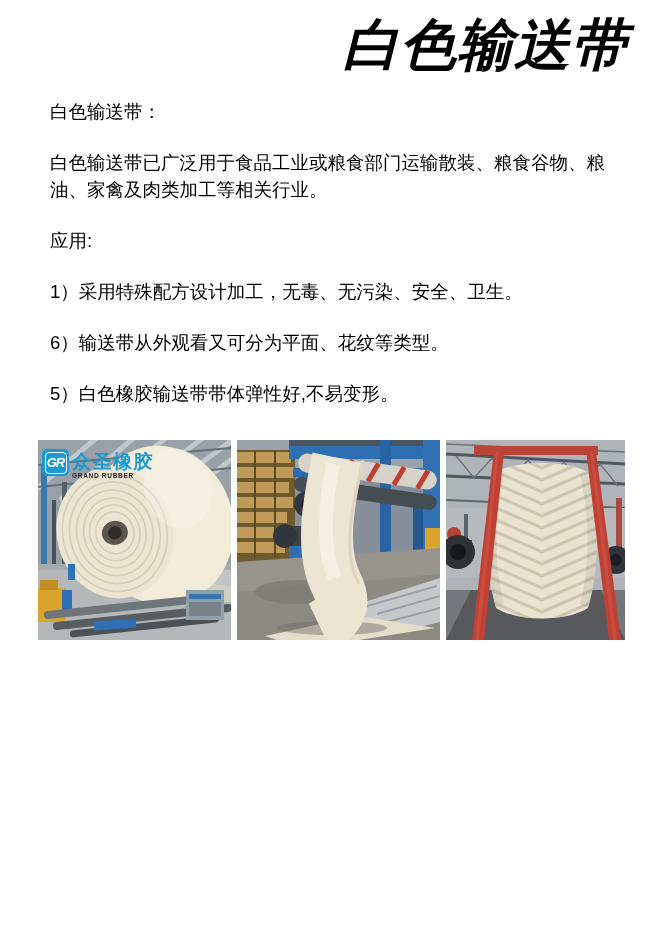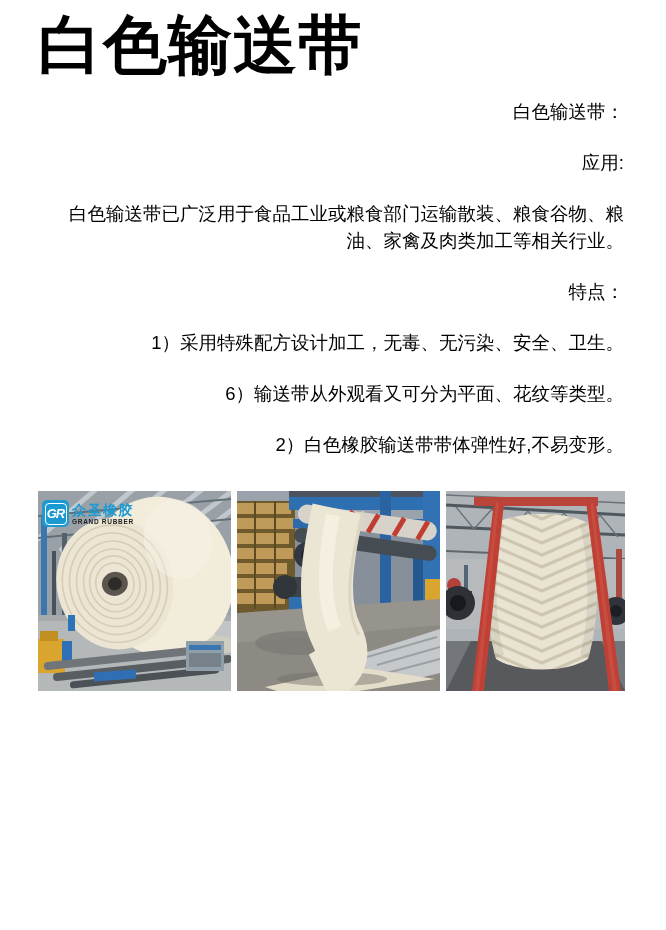--- a/index.html
+++ b/index.html
@@ -3,70 +3,68 @@
 <meta charset="utf-8">
 <style>
   html,body{margin:0;padding:0;}
   body{
     width:666px;height:930px;background:#ffffff;color:#000;
     font-family:"Liberation Sans","DejaVu Sans",sans-serif;
     overflow:hidden;
   }
   .page{padding:0 38px;}
   .title{
-    font-size:64px;font-weight:700;text-align:left;
-    margin:16px 0 0 0;line-height:58px;letter-spacing:1px;
+    font-size:56px;font-weight:700;text-align:right;
+    margin:16px 0 0 0;line-height:58px;letter-spacing:1px;font-style:italic;
   }
   .article{margin-top:20px;}
   .para{
-    font-size:18.5px;line-height:27px;margin:24px 4px;
+    font-size:18.5px;line-height:27px;margin:24px 12px;
     white-space:pre-line;
-    text-align:right;
   }
   .photos{display:flex;gap:6px;margin-top:33px;}
   .photo{margin:0;position:relative;height:200px;overflow:hidden;background:#9aa0a6;}
   .photo-1{width:193px;}
   .photo-2{width:203px;}
   .photo-3{width:179px;}
   .photo svg{display:block;width:100%;height:100%;}
   
   .logo{position:absolute;top:9px;left:4px;display:flex;gap:3px;align-items:flex-start;}
   .logo-mark{
     width:27px;height:27px;background:#1b9ad2;border-radius:5px;position:relative;
     display:flex;align-items:center;justify-content:center;flex:0 0 auto;
   }
   .logo-mark::after{content:"";position:absolute;inset:2.5px;border:1.6px solid #fff;border-radius:4px;}
   .logo-gr{color:#fff;font-weight:700;font-style:italic;font-size:13px;letter-spacing:-1px;position:relative;z-index:1;}
   .logo-text{display:flex;flex-direction:column;line-height:1;}
-  .logo-cn{font-size:14px;font-weight:700;color:#1b9ad2;letter-spacing:1.5px;margin-top:3px;}
+  .logo-cn{font-size:19px;font-weight:700;color:#1b9ad2;letter-spacing:1.5px;margin-top:3px;}
   .logo-en{font-size:6.5px;font-weight:700;color:#1f1f1f;letter-spacing:0.7px;margin-top:2px;}
 </style>
 </head>
 <body>
 
 <div class="page">
 
   <h1 class="title">白色输送带</h1>
 
   <div class="article">
 
       <p class="para">白色输送带：</p>
 
+      <p class="para">白色输送带已广泛用于食品工业或粮食部门运输散装、粮食谷物、粮油、家禽及肉类加工等相关行业。</p>
+
       <p class="para">应用:</p>
 
-      <p class="para">白色输送带已广泛用于食品工业或粮食部门运输散装、粮食谷物、粮油、家禽及肉类加工等相关行业。</p>
-
-      <p class="para">特点：</p>
 
       <p class="para">1）采用特殊配方设计加工，无毒、无污染、安全、卫生。</p>
 
 
       <p class="para">6）输送带从外观看又可分为平面、花纹等类型。</p>
 
-      <p class="para">2）白色橡胶输送带带体弹性好,不易变形。</p>
+      <p class="para">5）白色橡胶输送带带体弹性好,不易变形。</p>
 
     </div>
 
   <div class="photos">
 
     <figure class="photo photo-1" aria-label="白色输送带大卷－工厂车间">
       <svg viewBox="0 0 193 200" preserveAspectRatio="none">
         <rect width="193" height="200" fill="#99a1a7"></rect>
 
         <g stroke="#cfd6da" stroke-width="5" opacity="0.75">

